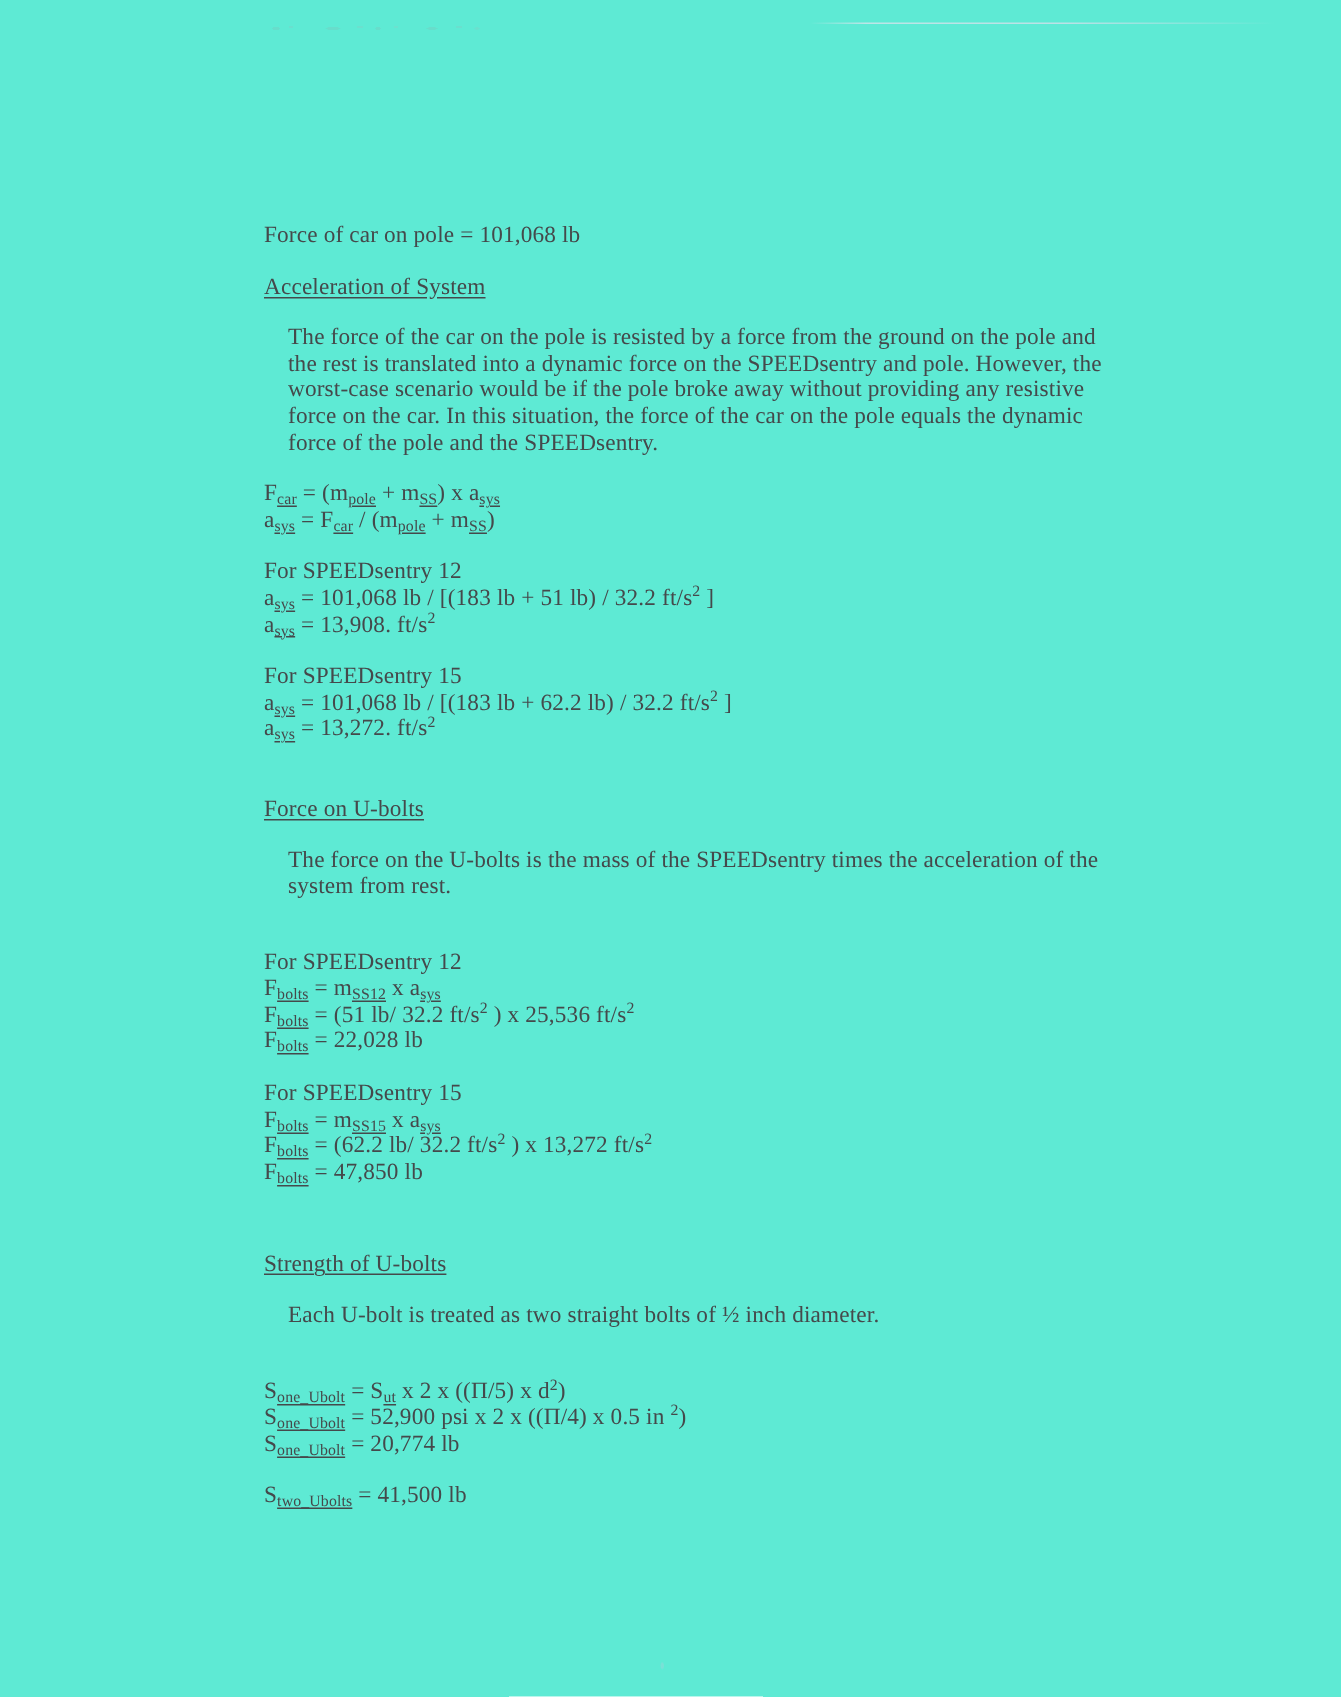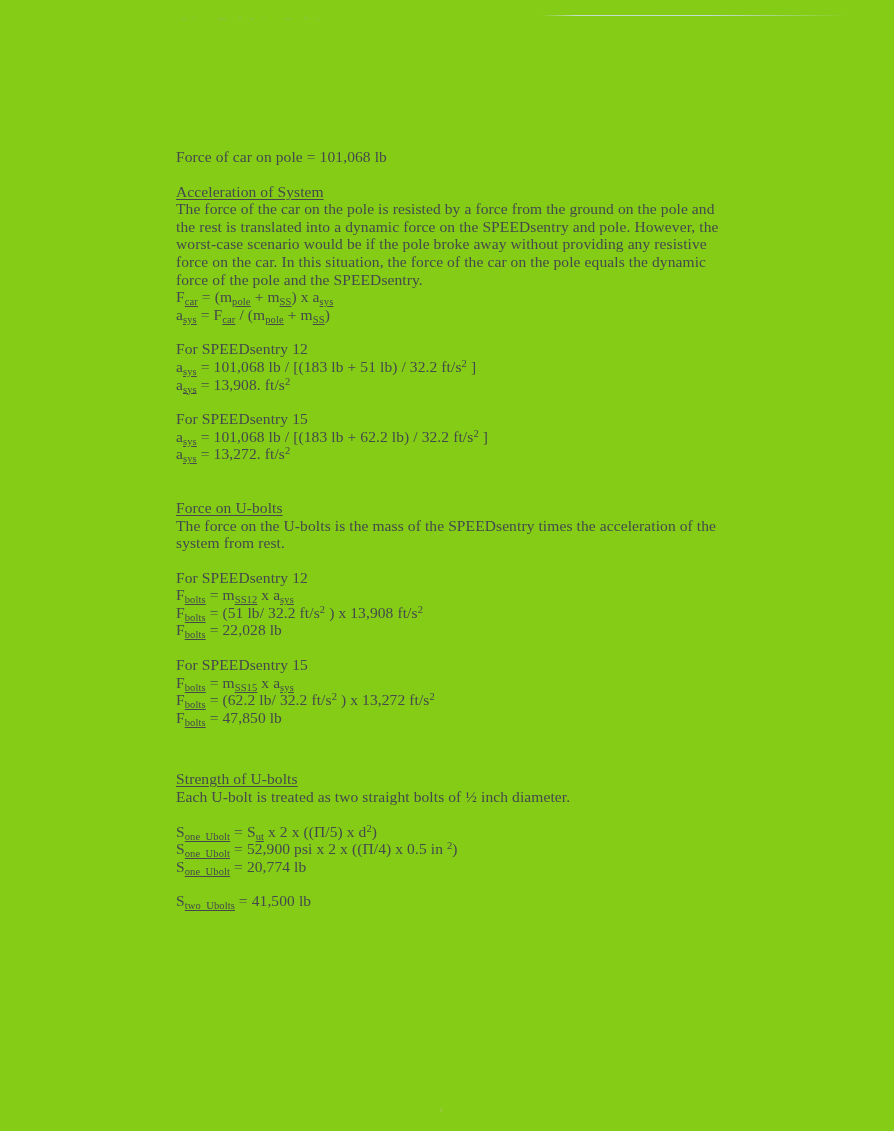--- a/index.html
+++ b/index.html
@@ -9,21 +9,21 @@
     background: #ffffff;
   }
   body {
     font-family: "Liberation Serif", "DejaVu Serif", serif;
   }
 
   .page {
     position: relative;
     width: 894px;
     height: 1131px;
-    background: #84cc16;
+    background: #5eead4;
     overflow: hidden;
   }
 
   
   .scan-line {
     position: absolute;
     left: 540px;
     top: 15px;
     width: 310px;
     height: 1px;
@@ -67,21 +67,21 @@
     left: 176px;
     top: 148px;
     width: 560px;
     color: #45494b;
     font-size: 15.5px;
     line-height: 17.6px;
     letter-spacing: 0.1px;
   }
 
   .line { white-space: nowrap; }
-  .para { margin: 0; }
+  .para { margin: 16px; }
   .gap-sm { height: 8px; }
   .gap-md { height: 17px; }
   .gap-xl { height: 36px; }
 
   .heading {
     display: inline-block;
     text-decoration: underline;
     text-underline-offset: 2px;
   }
 
@@ -169,21 +169,21 @@
       <p class="para body-para">The force on the U-bolts is the mass of the SPEEDsentry times the acceleration of the system from rest.</p>
 
       <div class="gap-md"></div>
 
       <div>
         <div class="line subhead">For SPEEDsentry 12</div>
         <div class="line">
           <span>F</span><sub>bolts</sub><span> = m</span><sub>SS12</sub><span> x a</span><sub>sys</sub>
         </div>
         <div class="line">
-          <span>F</span><sub>bolts</sub><span> = (51 lb/ 32.2 ft/s</span><sup>2</sup><span> ) x  13,908 ft/s</span><sup>2</sup>
+          <span>F</span><sub>bolts</sub><span> = (51 lb/ 32.2 ft/s</span><sup>2</sup><span> ) x  25,536 ft/s</span><sup>2</sup>
         </div>
         <div class="line">
           <span>F</span><sub>bolts</sub><span> = 22,028 lb</span>
         </div>
       </div>
 
       <div class="gap-md"></div>
 
       <div>
         <div class="line subhead">For SPEEDsentry 15</div>

